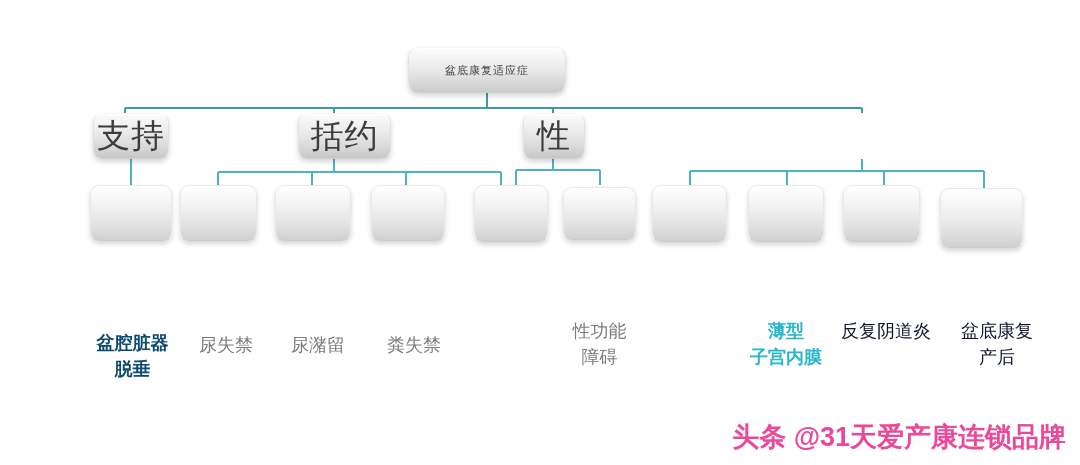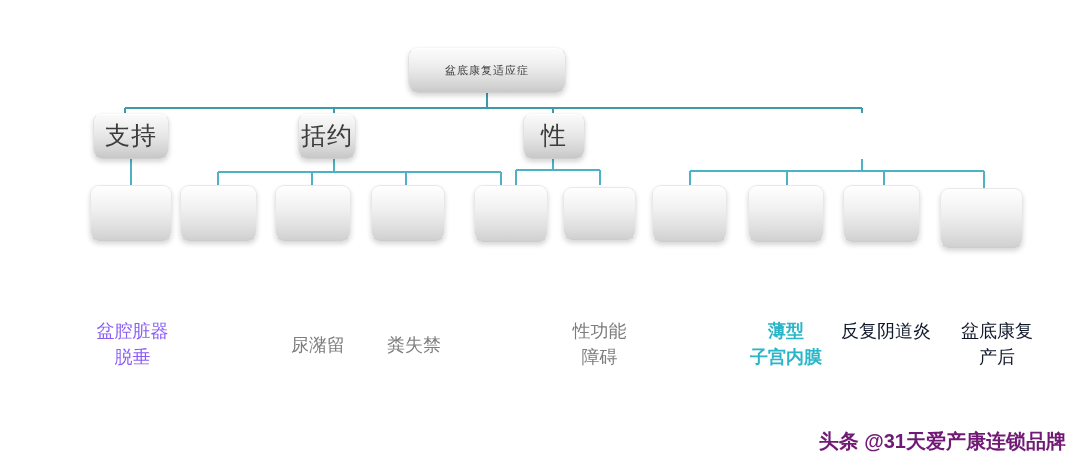--- a/index.html
+++ b/index.html
@@ -62,21 +62,21 @@
     letter-spacing: 1px;
     background: linear-gradient(to bottom,
         #fcfcfc 0%,
         #f2f2f2 30%,
         #e6e6e6 55%,
         #d4d4d4 85%,
         #c9c9c9 100%);
   }
 
   .node.lvl2 {
-    font-size: 25px;
+    font-size: 33px;
     color: #3c3c3c;
     letter-spacing: 1px;
     background: linear-gradient(to bottom,
         #fbfbfb 0%,
         #f0f0f0 28%,
         #e4e4e4 55%,
         #d2d2d2 85%,
         #c7c7c7 100%);
   }
 
@@ -101,40 +101,41 @@
   .caption {
     position: absolute;
     text-align: center;
     font-size: 18px;
     line-height: 1.45;
     white-space: nowrap;
     color: #7d7d7d;
     font-family: "Liberation Sans", "DejaVu Sans", sans-serif;
   }
   .caption.dark {
-    color: #8b5cf6;
-    font-weight: normal;
+    color: #0c4a6e;
+    font-weight: bold;
+    margin-top: 12px;
   }
   .caption.teal {
     color: #29b6c8;
     font-weight: bold;
   }
   .caption.lightblue {
     color: #0f172a;
     font-weight: normal;
   }
 
   
   .watermark {
     position: absolute;
     right: 14px;
     bottom: 10px;
-    font-size: 20px;
-    font-weight: bold;
-    color: #701a75;
+    font-size: 27px;
+    font-weight: bold;
+    color: #ec4899;
     white-space: nowrap;
     letter-spacing: 0px;
     font-family: "Liberation Sans", "DejaVu Sans", sans-serif;
   }
 </style>
 </head>
 <body>
 
 <div class="canvas">
 
@@ -176,21 +177,21 @@
   </svg>
 
   <div class="node root" style="left:408px; top:47px; width:158px; height:46px;">
     <span>盆底康复适应症</span>
   </div>
 
   <div class="node lvl2" style="left:93px; top:113px; width:76px; height:46px;">
     <span>支持</span>
   </div>
 
-  <div class="node lvl2" style="left:298px; top:113px; width:58px; height:46px;justify-content:center;">
+  <div class="node lvl2" style="left:298px; top:113px; width:93px; height:46px;justify-content:center;">
     <span>括约</span>
   </div>
 
   <div class="node lvl2" style="left:523px; top:113px; width:62px; height:46px;">
     <span>性</span>
   </div>
 
 
   <div class="node leaf" style="left:90px; top:185px; width:82px; height:56px;">
     <span></span>
@@ -221,20 +222,23 @@
   </div>
   <div class="node leaf" style="left:940px; top:188px; width:83px; height:60px;">
     <span></span>
   </div>
 
   <div class="caption dark" style="left:80px; top:318px; width:105px;">
     <div>盆腔脏器</div>
     <div>脱垂</div>
   </div>
 
+  <div class="caption" style="left:180px; top:332px; width:92px;">
+    <div>尿失禁</div>
+  </div>
 
   <div class="caption" style="left:368px; top:332px; width:92px;">
     <div>粪失禁</div>
   </div>
 
   <div class="caption" style="left:272px; top:332px; width:92px;">
     <div>尿潴留</div>
   </div>
 
 

